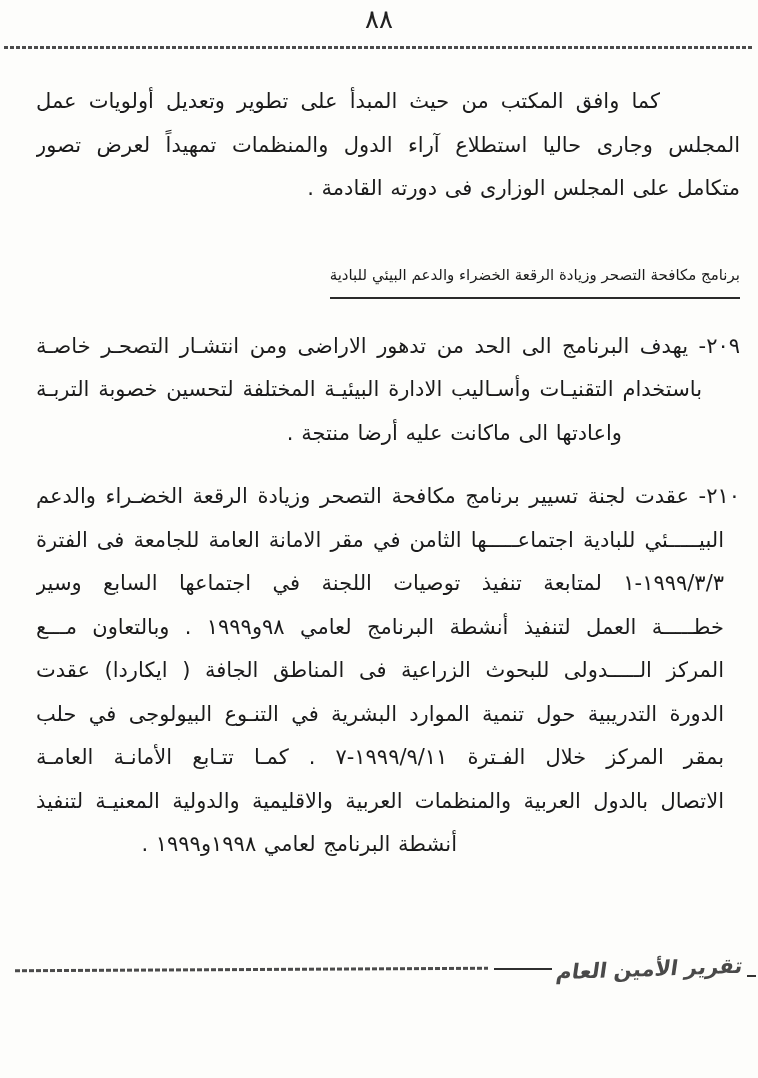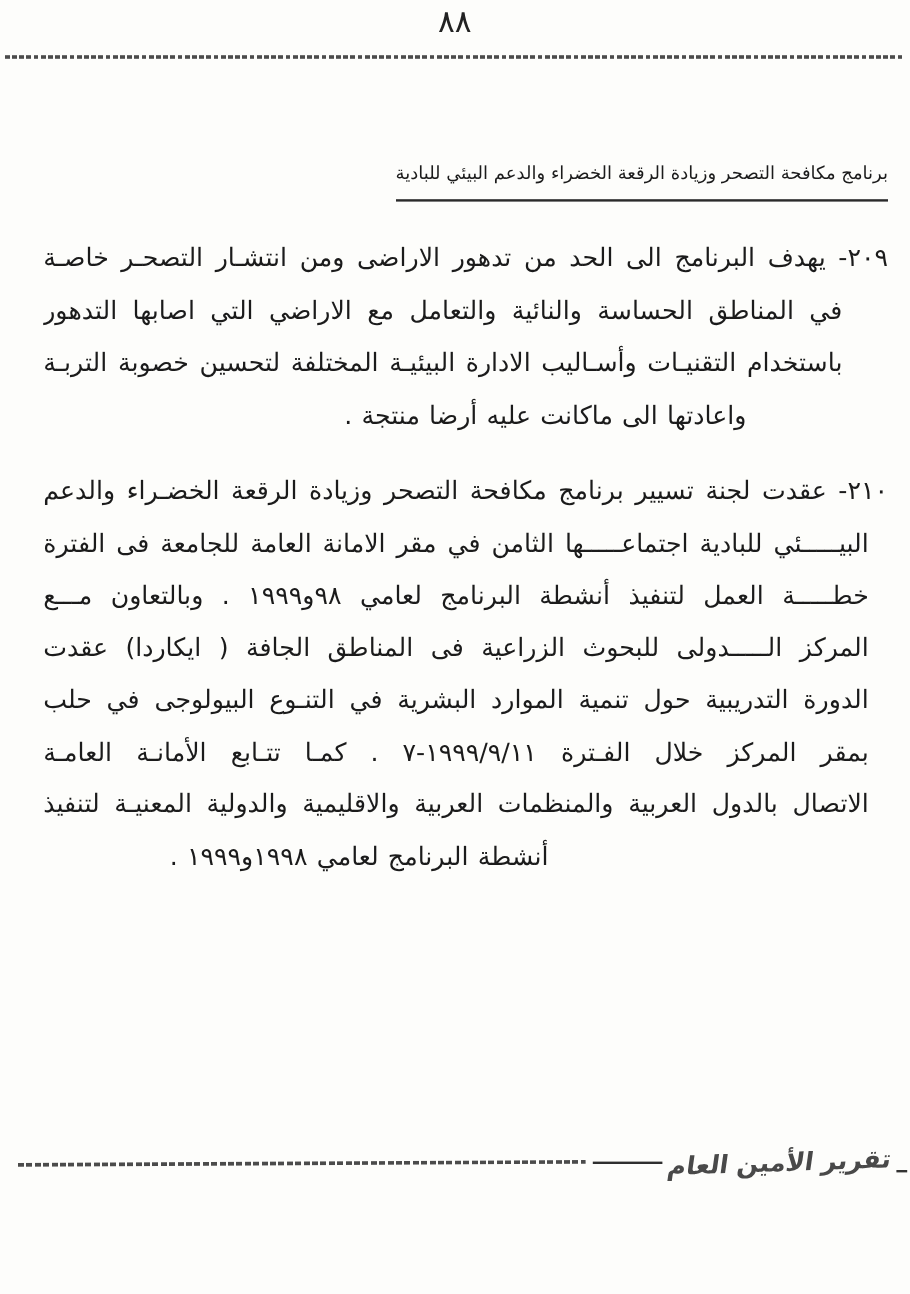--- a/index.html
+++ b/index.html
@@ -126,35 +126,40 @@
 <body>
 
 <div class="page">
 
   <div class="page-number">٨٨</div>
 
   <div class="rule-top"></div>
 
   <div class="content">
 
+    <div class="para intro">
+      <div class="ln indent-a">كما وافق المكتب  من حيث المبدأ على تطوير وتعديل أولويات عمل</div>
+      <div class="ln">المجلس وجارى حاليا استطلاع آراء الدول والمنظمات تمهيداً لعرض تصور</div>
+      <div class="ln align-right">متكامل على المجلس الوزارى فى دورته القادمة .</div>
+    </div>
 
     <div class="heading-wrap">
       <span class="heading">برنامج مكافحة التصحر وزيادة الرقعة الخضراء والدعم البيئي للبادية</span>
     </div>
 
     <div class="para para-209">
       <div class="ln">٢٠٩- يهدف البرنامج الى الحد من تدهور الاراضى ومن  انتشـار التصحـر خاصـة</div>
-      <div class="ln hang-a">في المناطق الحساسة والنائية والتعامل  مع الاراضي التي اصابها التدهور</div>
       <div class="ln hang-a">باستخدام التقنيـات وأسـاليب الادارة البيئيـة المختلفة لتحسين خصوبة التربـة</div>
       <div class="ln align-right end-209">واعادتها الى ماكانت عليه أرضا منتجة .</div>
     </div>
 
     <div class="para para-210">
       <div class="ln">٢١٠- عقدت لجنة تسيير برنامج مكافحة التصحر وزيادة الرقعة الخضـراء والدعم</div>
       <div class="ln hang-b">البيـــــئي للبادية اجتماعـــــها الثامن في مقر الامانة العامة للجامعة فى الفترة</div>
+      <div class="ln hang-b">١٩٩٩/٣/٣-١ لمتابعة تنفيذ توصيات اللجنة  في اجتماعها السابع وسير</div>
       <div class="ln hang-b">خطـــــة العمل لتنفيذ أنشطة البرنامج لعامي ٩٨و١٩٩٩ . وبالتعاون مـــع</div>
       <div class="ln hang-b">المركز الـــــدولى للبحوث الزراعية فى المناطق الجافة ( ايكاردا) عقدت</div>
       <div class="ln hang-b">الدورة التدريبية حول تنمية الموارد البشرية في التنـوع البيولوجى في حلب</div>
       <div class="ln hang-b">بمقر المركز خلال الفـترة ١٩٩٩/٩/١١-٧ . كمـا تتـابع الأمانـة العامـة</div>
       <div class="ln hang-b">الاتصال بالدول العربية والمنظمات العربية والاقليمية والدولية المعنيـة لتنفيذ</div>
       <div class="ln align-right end-210">أنشطة البرنامج لعامي ١٩٩٨و١٩٩٩ .</div>
     </div>
 
   </div>
 

